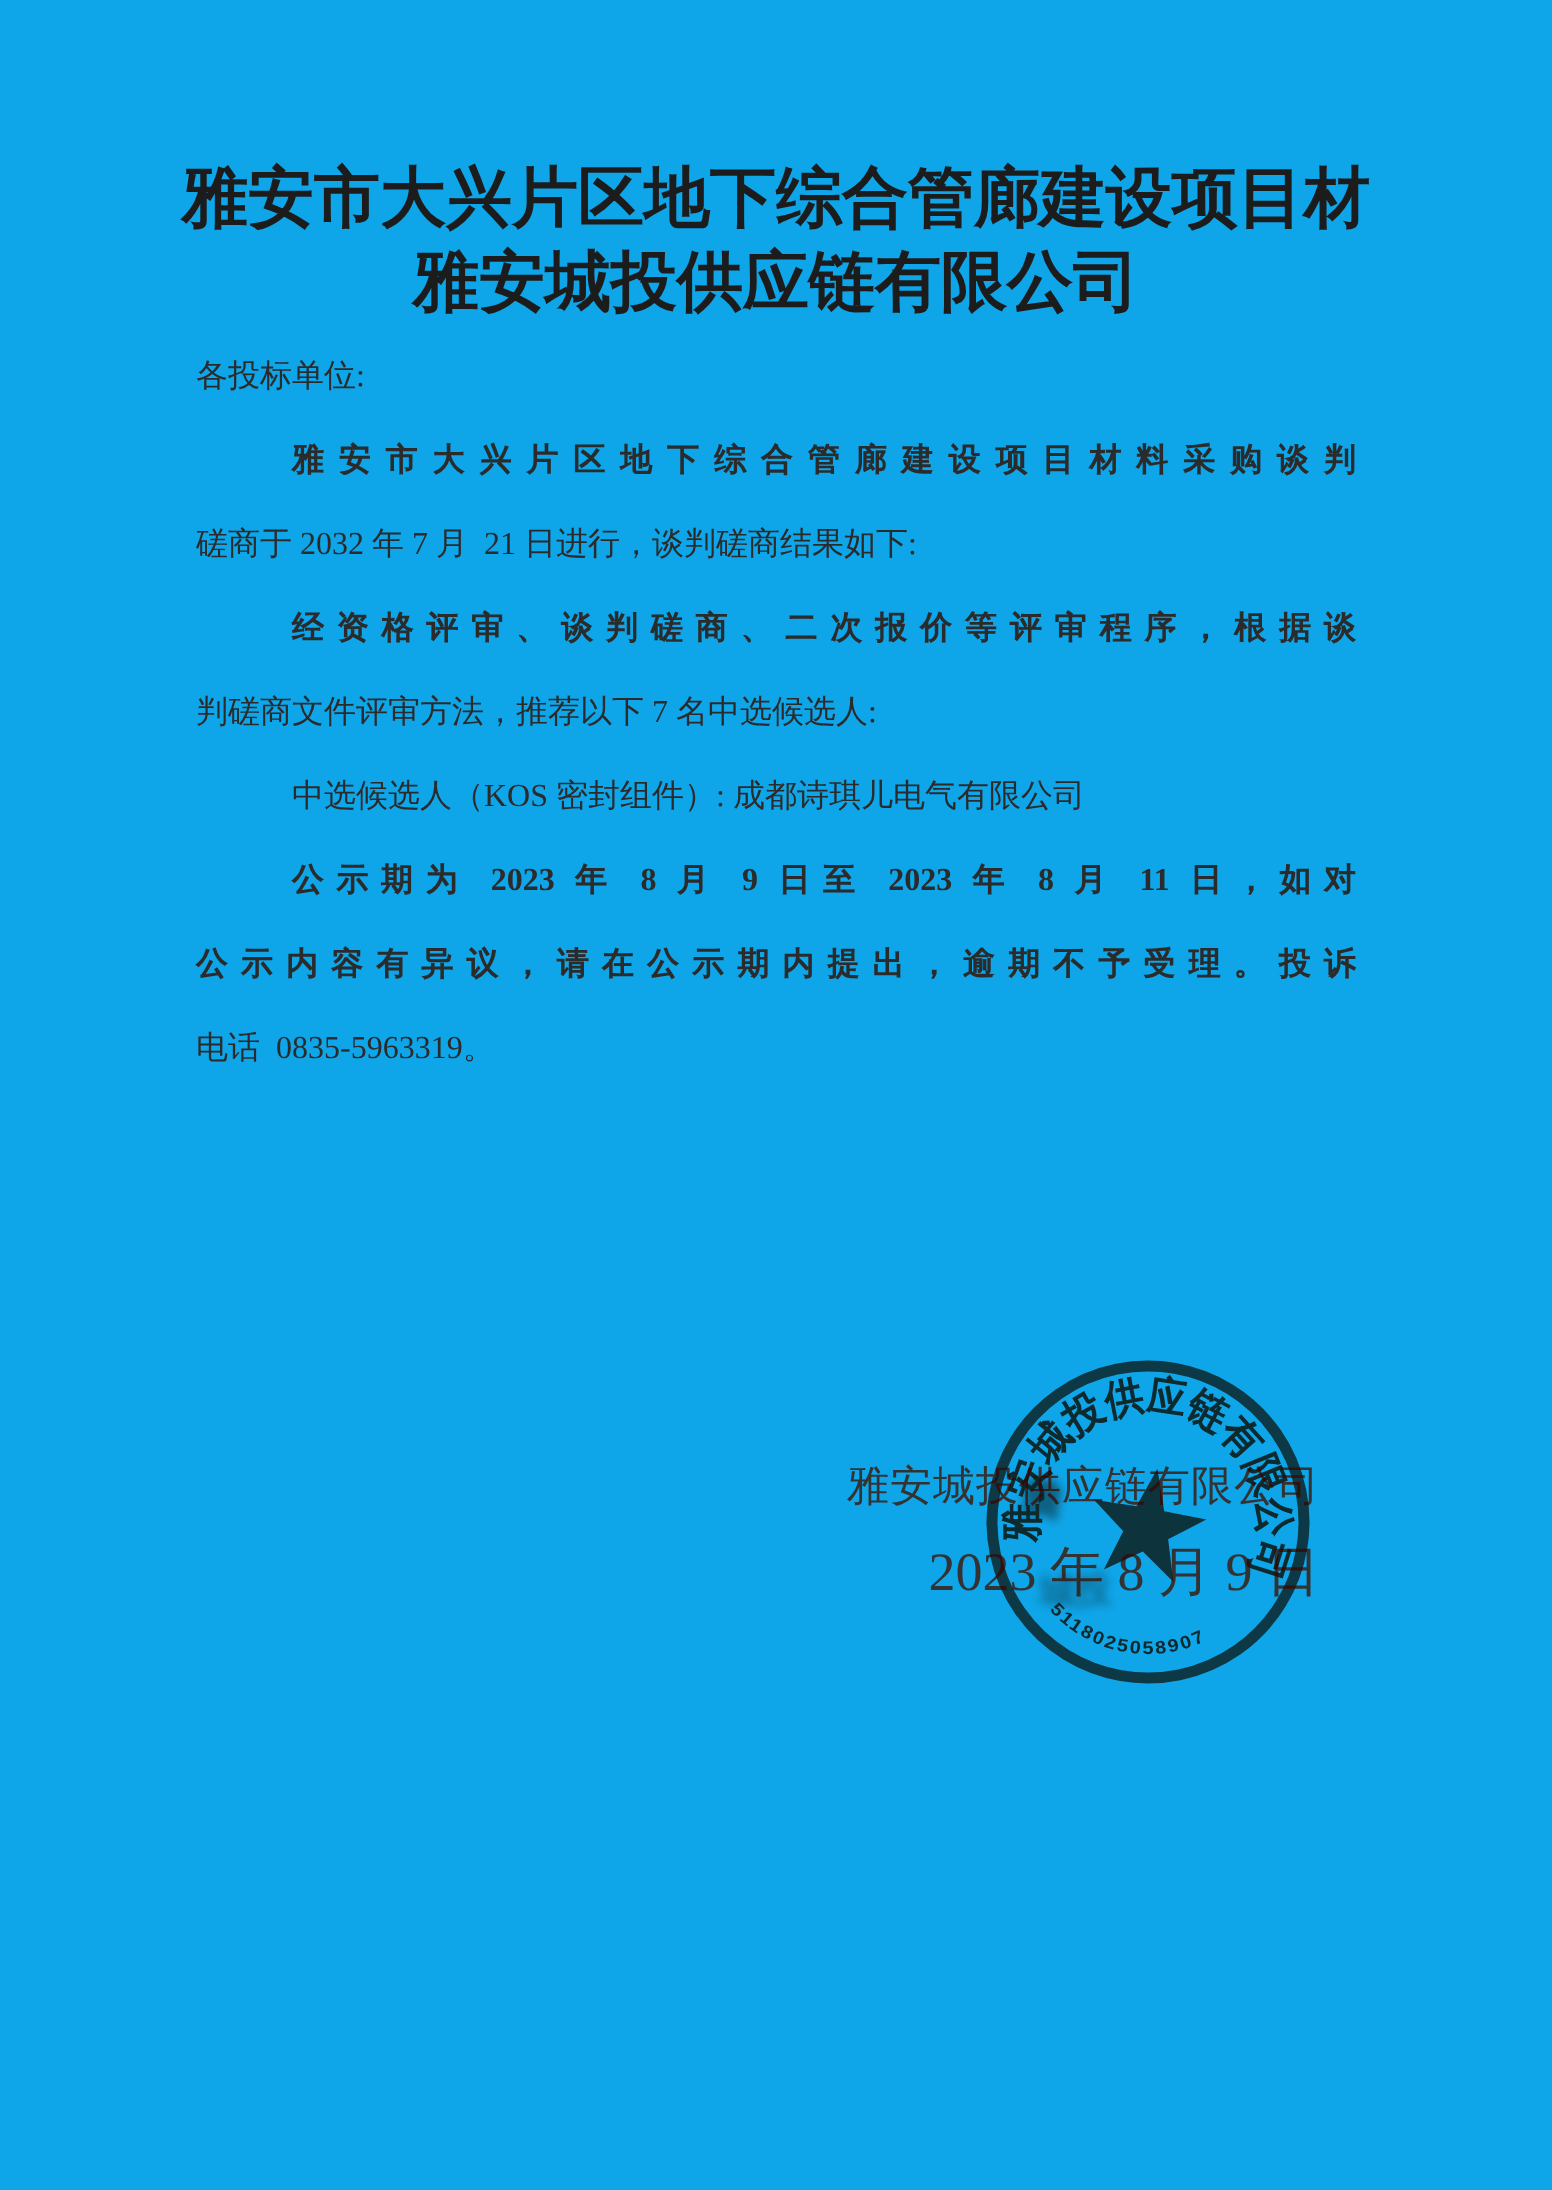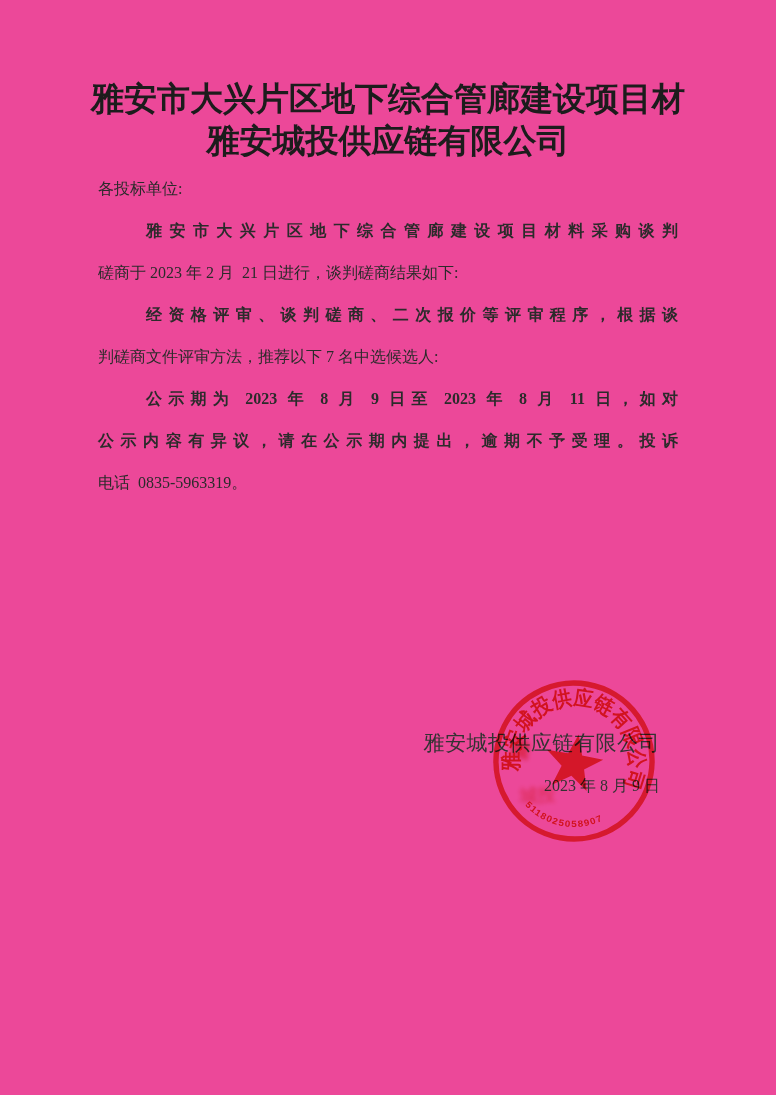--- a/index.html
+++ b/index.html
@@ -1,35 +1,35 @@
 <!DOCTYPE html>
 <html><head>
 <meta charset="utf-8">
 <style>
   html,body{margin:0;padding:0;background:#ffffff;}
   .page{
-    position:relative;width:776px;height:1095px;background:#ec4899;overflow:hidden;
+    position:relative;width:776px;height:1095px;background:#0ea5e9;overflow:hidden;
     font-family:"Liberation Serif","DejaVu Serif",serif;color:#262626;
   }
   .title{
     position:absolute;top:78px;left:0;width:776px;margin:0;
     text-align:center;font-family:"Liberation Sans","DejaVu Sans",sans-serif;
     font-weight:bold;font-size:33px;line-height:42px;color:#1c1c1c;letter-spacing:0;
   }
   .title .title-line{display:block;}
   .body-block{position:absolute;top:168px;left:98px;width:580px;font-size:16px;color:#2b2b2b;}
   .line{height:42px;line-height:42px;white-space:pre;}
   .indent{text-indent:48px;}
   .stretch{white-space:normal;text-align:justify;text-align-last:justify;text-justify:inter-character;font-weight:bold;}
   .signature{
     position:absolute;top:731px;right:116px;font-size:21px;line-height:24px;
     color:#333;letter-spacing:0.5px;white-space:pre;
   }
   .sig-date{
-    position:absolute;top:774px;right:116px;font-size:16px;line-height:24px;
+    position:absolute;top:774px;right:116px;font-size:27px;line-height:24px;
     color:#333;white-space:pre;
   }
   .seal{
     position:absolute;left:474px;top:661px;width:200px;height:200px;
     transform:rotate(10deg);mix-blend-mode:multiply;opacity:0.95;
   }
   .seal svg{position:absolute;left:0;top:0;}
   .seal-name-text{
     font-family:"Liberation Sans","DejaVu Sans",sans-serif;font-weight:bold;
     fill:#e23528;font-size:21px;
@@ -55,23 +55,24 @@
 <div class="page">
 
   <h1 class="title">
     <span class="title-line">雅安市大兴片区地下综合管廊建设项目材</span>
     <span class="title-line">雅安城投供应链有限公司</span>
   </h1>
 
   <div class="body-block">
     <div class="line">各投标单位:</div>
     <div class="line indent stretch">雅安市大兴片区地下综合管廊建设项目材料采购谈判</div>
-    <div class="line">磋商于 2023 年 2 月  21 日进行，谈判磋商结果如下:</div>
+    <div class="line">磋商于 2032 年 7 月  21 日进行，谈判磋商结果如下:</div>
     <div class="line indent stretch">经资格评审、谈判磋商、二次报价等评审程序，根据谈</div>
     <div class="line">判磋商文件评审方法，推荐以下 7 名中选候选人:</div>
+    <div class="line indent">中选候选人（KOS 密封组件）: 成都诗琪儿电气有限公司</div>
     <div class="line indent stretch">公示期为 2023 年 8 月 9 日至 2023 年 8 月 11 日，如对</div>
     <div class="line stretch">公示内容有异议，请在公示期内提出，逾期不予受理。投诉</div>
     <div class="line">电话  0835-5963319。</div>
   </div>
 
   <div class="signature">雅安城投供应链有限公司</div>
   <div class="sig-date">2023 年 8 月 9 日</div>
 
   <div class="seal">
     <svg viewBox="0 0 200 200" width="200" height="200">

